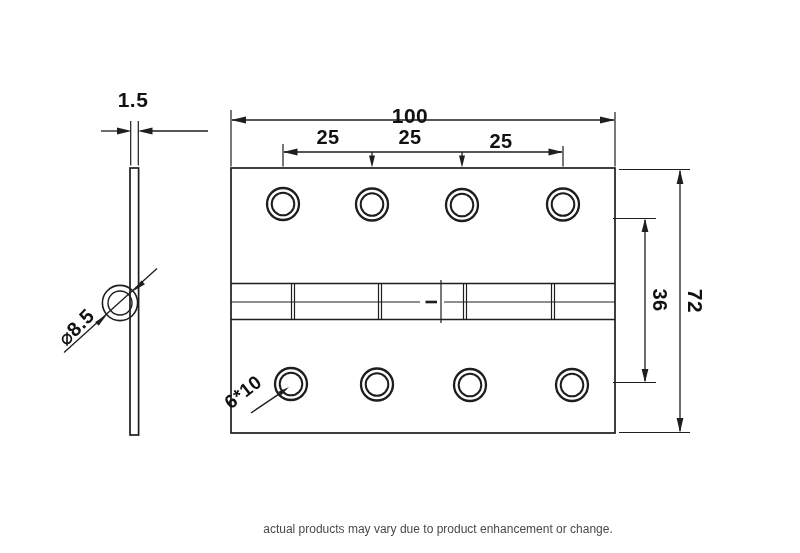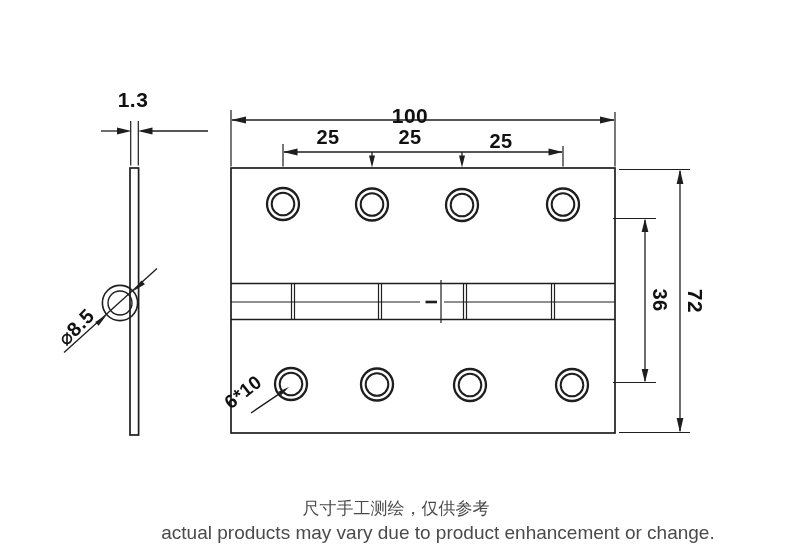--- a/index.html
+++ b/index.html
@@ -17,21 +17,21 @@
   }
   .dim-text.small{font-size:20px;}
   .rot90{transform:translate(-50%,-50%) rotate(90deg);}
   .rot-45{transform:translate(-50%,-50%) rotate(-45deg);}
   .rot-38{transform:translate(-50%,-50%) rotate(-38deg);}
   .footer-line{
     position:absolute;color:#4a4a4a;font-weight:400;white-space:nowrap;
     transform:translateX(-50%);line-height:1.2;
   }
   .footer-zh{font-size:17px;}
-  .footer-en{font-size:19px;}
+  .footer-en{font-size:12px;}
 </style>
 </head>
 <body>
 
 <div id="stage">
 
   <svg width="800" height="553" viewBox="0 0 800 553" fill="none" stroke="#1e1e1e" stroke-linecap="butt">
 
     <g>
 
@@ -138,32 +138,31 @@
         <polygon points="645,382.5 641.6,369 648.4,369" fill="#1e1e1e" stroke="none"></polygon>
       </g>
 
       <g>
         <line x1="251" y1="413" x2="279.6" y2="393.6" stroke-width="1.4"></line>
         <polygon points="289,387 280.9,395.5 278.3,391.7" fill="#1e1e1e" stroke="none"></polygon>
       </g>
     </g>
   </svg>
 
-  <div class="dim-text" style="left:133px;top:99px;">1.3</div>
+  <div class="dim-text" style="left:133px;top:99px;">1.5</div>
 
   <div class="dim-text" style="left:410px;top:100px;margin-top:15px;">100</div>
 
   <div class="dim-text small" style="left:328px;top:137px;">25</div>
   <div class="dim-text small" style="left:410px;top:137px;">25</div>
   <div class="dim-text small" style="left:501px;top:141px;">25</div>
 
   <div class="dim-text rot90" style="left:695px;top:301px;">72</div>
 
   <div class="dim-text small rot90" style="left:660px;top:300px;">36</div>
 
   <div class="dim-text small rot-45" style="left:76px;top:327px;">⌀8.5</div>
 
   <div class="dim-text small rot-38" style="left:243px;top:392px;font-size:19px;">6*10</div>
 
-  <div class="footer-line footer-zh" style="left:396px;top:499px;">尺寸手工测绘，仅供参考</div>
   <div class="footer-line footer-en" style="left:438px;top:522px;">actual products may vary due to product enhancement or change.</div>
 
 </div>
 
 </body></html>

